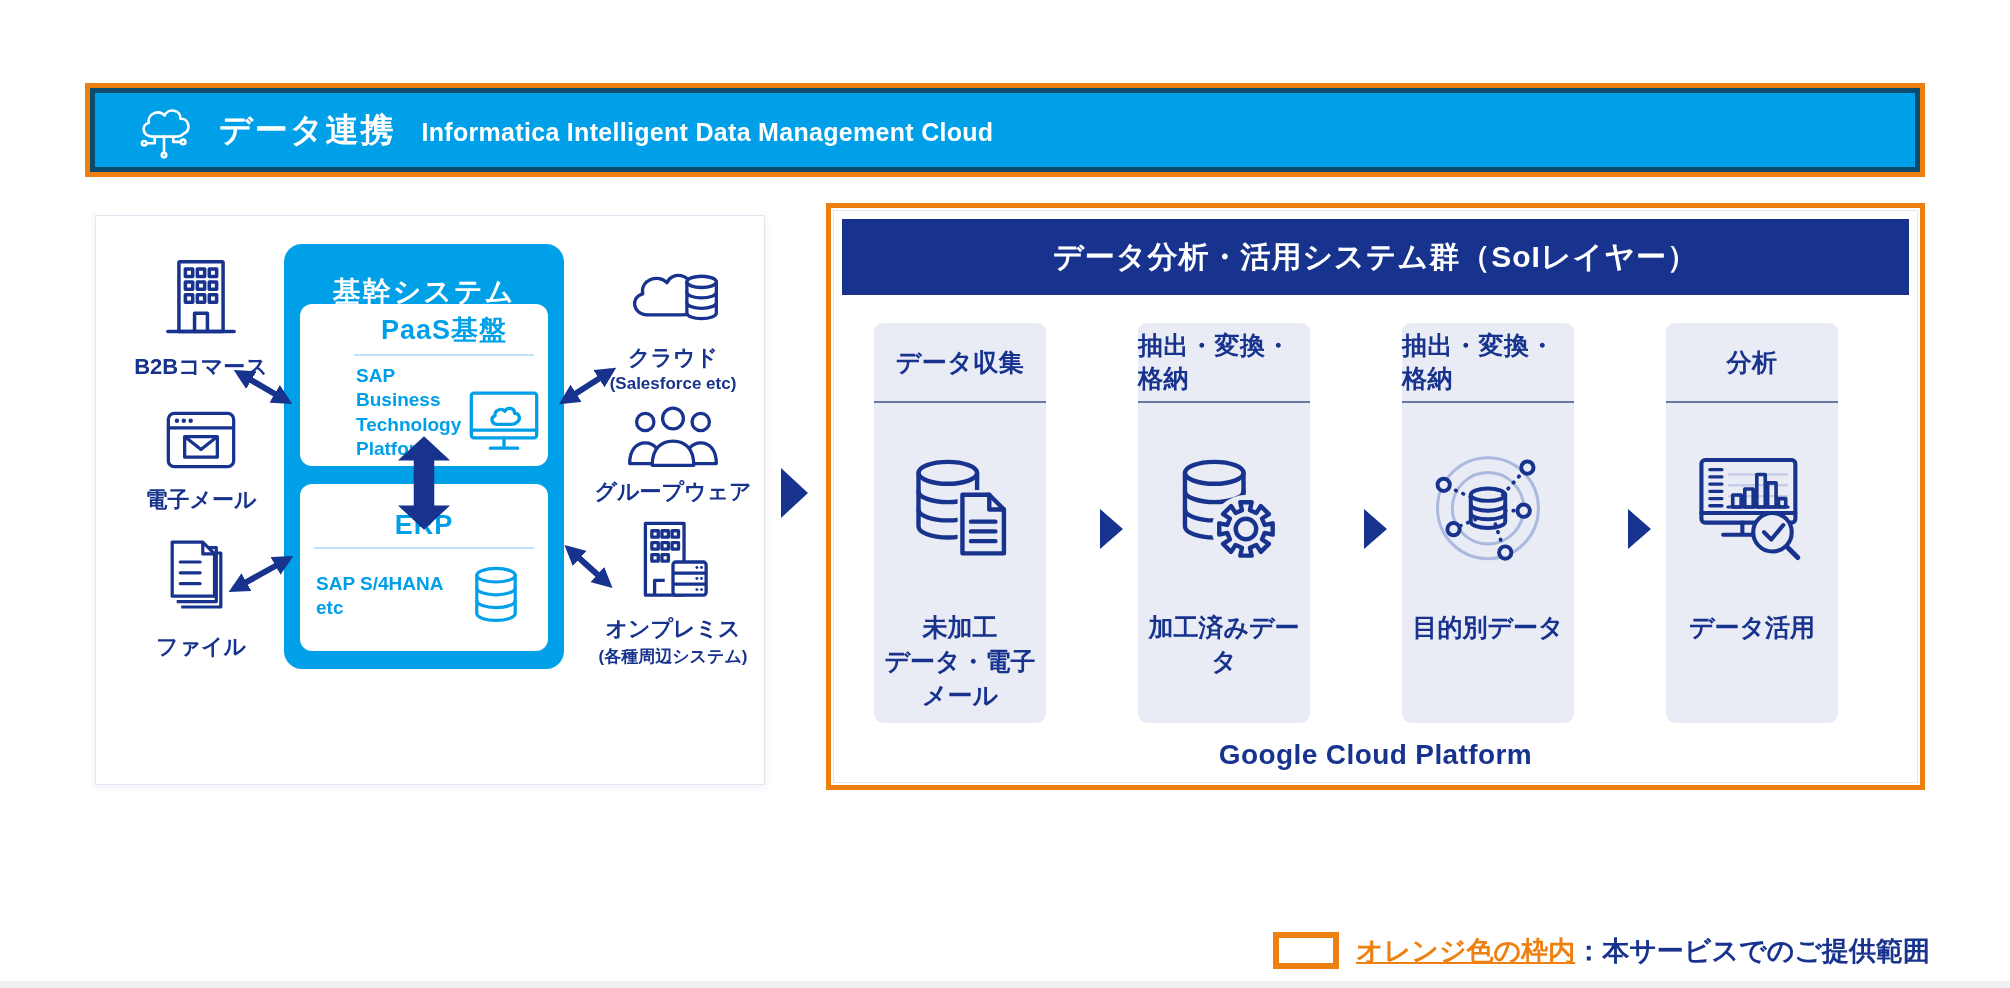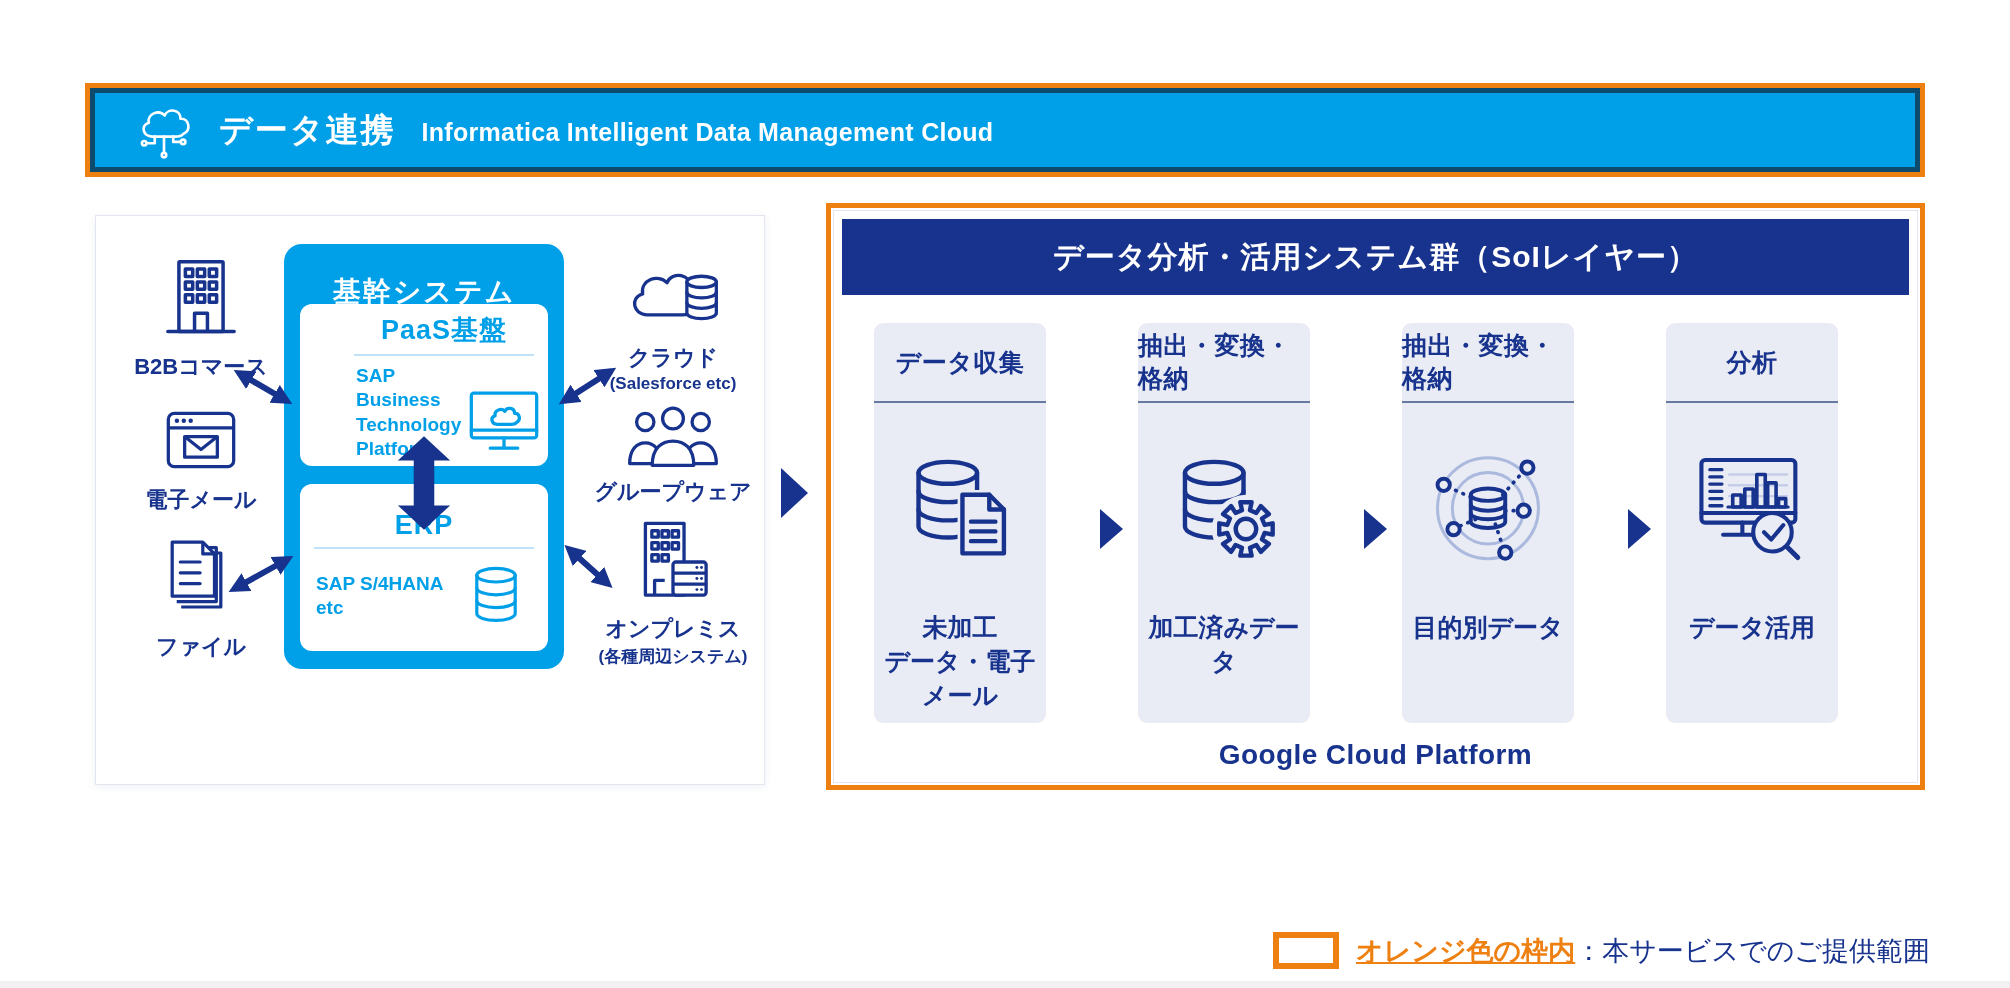--- a/index.html
+++ b/index.html
@@ -67,21 +67,21 @@
   .col-iconarea{height:208px;display:flex;align-items:center;justify-content:center;}
   .col-caption{text-align:center;color:var(--navy);font-size:25px;font-weight:800;white-space:pre-line;line-height:1.35;}
   .col-arrow-1{left:266px;top:298px;} .col-arrow-2{left:530px;top:298px;} .col-arrow-3{left:794px;top:298px;}
   .gcp-footer{position:absolute;left:0;right:0;bottom:11px;text-align:center;color:var(--navy);
     font-size:28px;font-weight:800;letter-spacing:.4px;}
 
   
   .legend{position:absolute;top:932px;right:80px;display:flex;align-items:center;}
   .legend-swatch{width:66px;height:37px;border:6px solid var(--orange);background:#fff;margin-right:17px;flex:none;}
   .legend-highlight{color:var(--orange);font-size:27px;font-weight:800;text-decoration:underline;}
-  .legend-rest{color:var(--navy);font-size:27px;font-weight:400;}
+  .legend-rest{color:var(--navy);font-size:27px;font-weight:700;}
 
   .bottom-strip{position:absolute;left:0;bottom:0;width:100%;height:7px;background:#f1f1f3;}
 
   svg{display:block;}
 </style>
 </head>
 <body>
 
 <div id="canvas">
 

